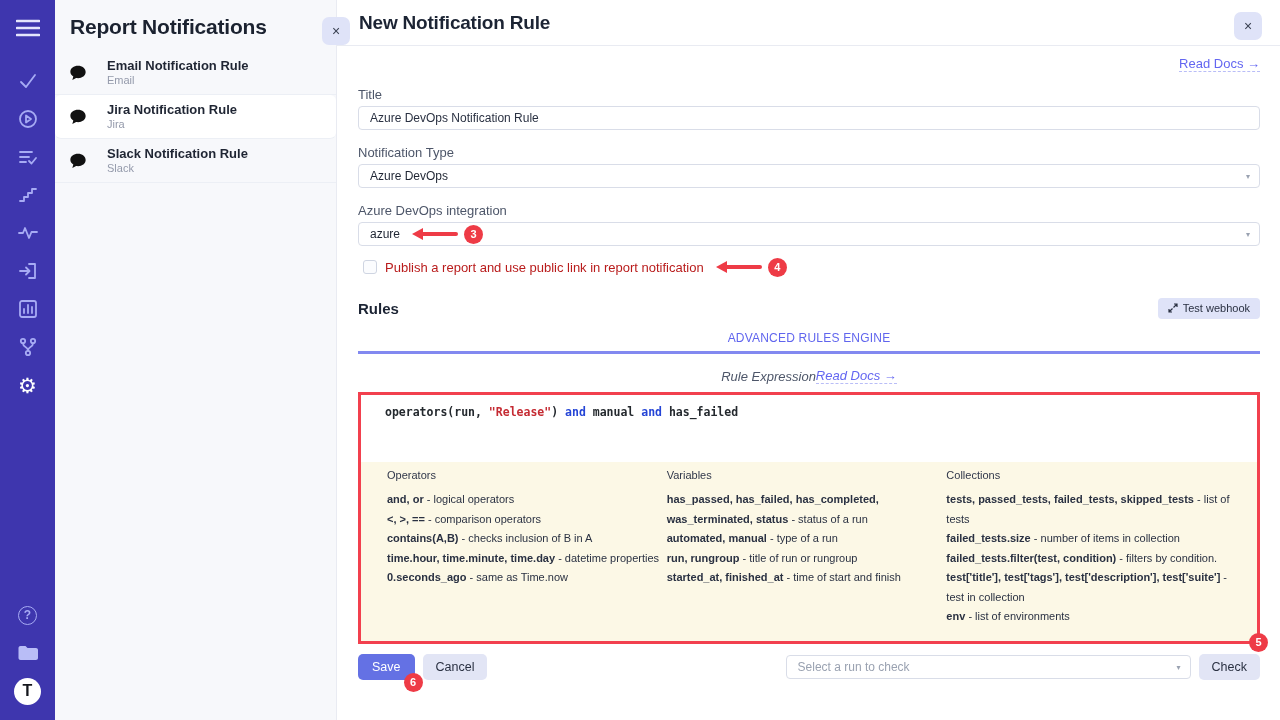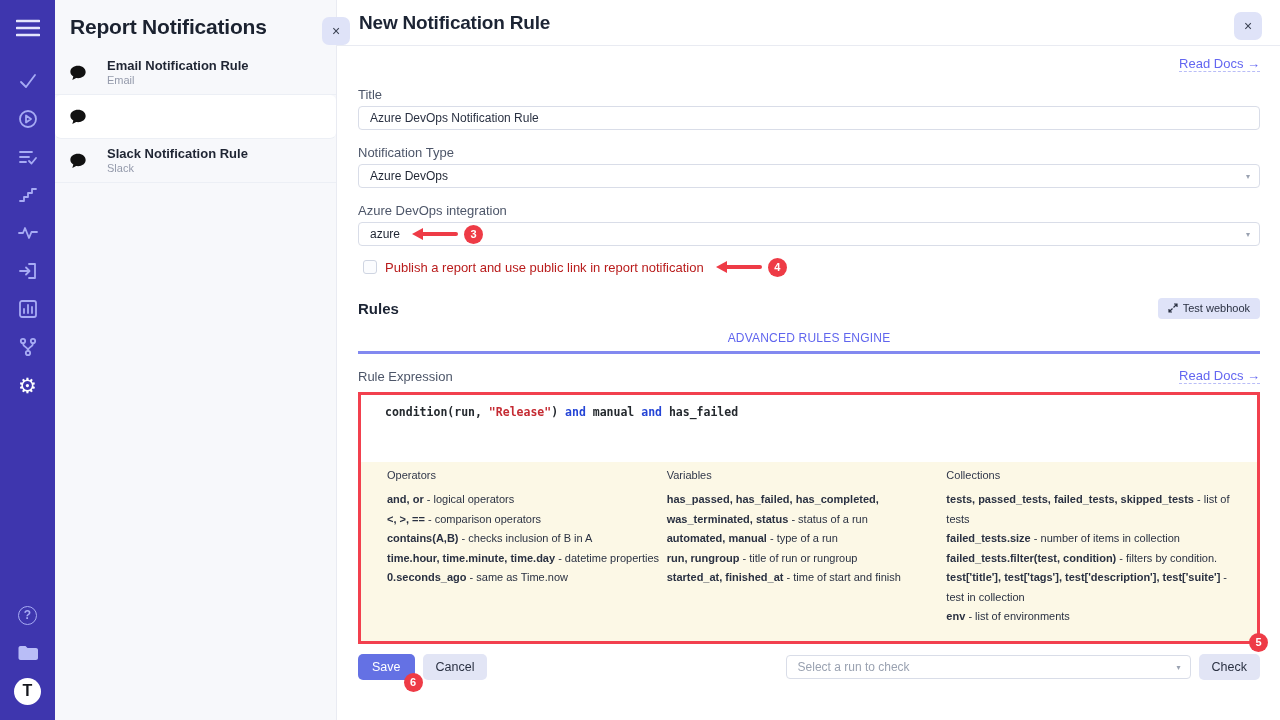--- a/index.html
+++ b/index.html
@@ -58,21 +58,21 @@
   .rules-row { display:flex; align-items:center; justify-content:space-between; margin-top:22px; height:22px; }
   .rules-h { font-size:15px; font-weight:bold; color:#1c2434; }
   .pill-btn { background:#dfe3f8; border:none; border-radius:4px; height:21px; padding:0 10px; font-size:11px;
               color:#2a3142; font-family:"Liberation Sans", sans-serif; display:inline-flex; align-items:center; gap:5px; cursor:pointer; }
 
   .tabs { display:flex; margin-top:6px; }
   .tab { flex:1; text-align:center; font-size:12px; letter-spacing:0.2px; padding:6px 0 8px; color:#3e4555;
          border-bottom:1px solid #e9ebf2; cursor:pointer; }
   .tab.active { color:#6065ee; border-bottom:3px solid #8289f0; padding-bottom:6px; }
 
-  .expr-row { display:flex; align-items:center; justify-content:space-between; margin-top:14px; height:16px; }
+  .expr-row { display:flex; align-items:center; justify-content:center; margin-top:14px; height:16px;font-style:italic; }
 
   .anno-box { margin-top:8px; border:3px solid #f2404e; position:relative; }
   .editor { background:#fff; height:67px; padding:10px 0 0 24px; }
   .code { font-family:"DejaVu Sans Mono", monospace; font-size:11.5px; font-weight:bold; white-space:pre; color:#24292e; }
   .code .str { color:#c52b33; } .code .kw { color:#2545d6; }
 
   .help { background:#fcf8e6; padding:7px 26px 14px; display:grid; grid-template-columns:1fr 1fr 1.04fr; column-gap:6px; }
   .h-col { font-size:11px; color:#2a3142; }
   .h-title { margin-bottom:9px; color:#30374a; }
   .h-row { line-height:19.5px; }
@@ -188,20 +188,24 @@
         <div class="ri-sub">Email</div>
       </div>
     </div>
 
     <div class="rule-item active">
       <span class="bubble">
         <svg width="18" height="18" viewBox="0 0 20 20">
             <path d="M10 2C5.3 2 1.5 4.9 1.5 8.6c0 2.2 1.3 4.1 3.3 5.3l-1.1 3.9 4.2-2.3c.7.1 1.4.2 2.1.2 4.7 0 8.5-2.9 8.5-6.8S14.7 2 10 2z" fill="#111" stroke="none"></path>
           </svg>
       </span>
+      <div>
+        <div class="ri-title">Jira Notification Rule</div>
+        <div class="ri-sub">Jira</div>
+      </div>
     </div>
 
     <div class="rule-item">
       <span class="bubble">
         <svg width="18" height="18" viewBox="0 0 20 20">
             <path d="M10 2C5.3 2 1.5 4.9 1.5 8.6c0 2.2 1.3 4.1 3.3 5.3l-1.1 3.9 4.2-2.3c.7.1 1.4.2 2.1.2 4.7 0 8.5-2.9 8.5-6.8S14.7 2 10 2z" fill="#111" stroke="none"></path>
           </svg>
       </span>
       <div>
         <div class="ri-title">Slack Notification Rule</div>
@@ -268,21 +272,21 @@
         <div class="tab active">ADVANCED RULES ENGINE</div>
       </div>
 
       <div class="expr-row">
         <div class="f-label" style="margin:0">Rule Expression</div>
         <a class="docs-link">Read Docs →</a>
       </div>
 
       <div class="anno-box">
         <div class="editor">
-          <div class="code"><span>condition(run, </span><span class="str">"Release"</span><span>)</span><span class="kw"> and </span><span>manual</span><span class="kw"> and </span><span>has_failed</span></div>
+          <div class="code"><span>operators(run, </span><span class="str">"Release"</span><span>)</span><span class="kw"> and </span><span>manual</span><span class="kw"> and </span><span>has_failed</span></div>
         </div>
 
         <div class="help">
           <div class="h-col">
             <div class="h-title">Operators</div>
             <div class="h-row"><b>and, or</b><span> - logical operators</span></div>
             <div class="h-row"><b>&lt;, &gt;, ==</b><span> - comparison operators</span></div>
             <div class="h-row"><b>contains(A,B)</b><span> - checks inclusion of B in A</span></div>
             <div class="h-row"><b>time.hour, time.minute, time.day</b><span> - datetime properties</span></div>
             <div class="h-row"><b>0.seconds_ago</b><span> - same as Time.now</span></div>

